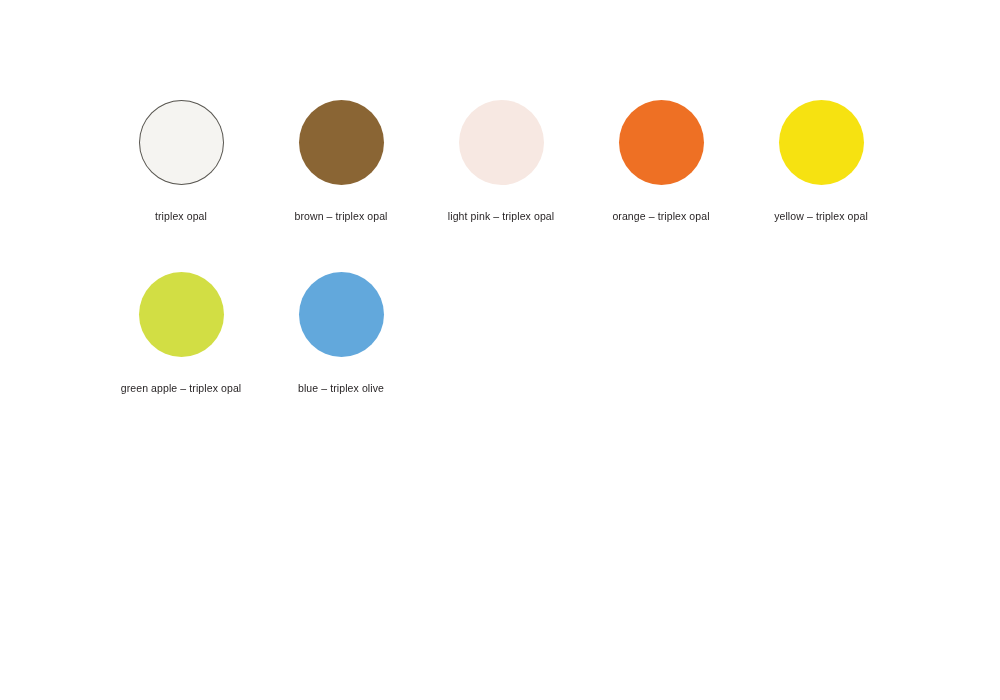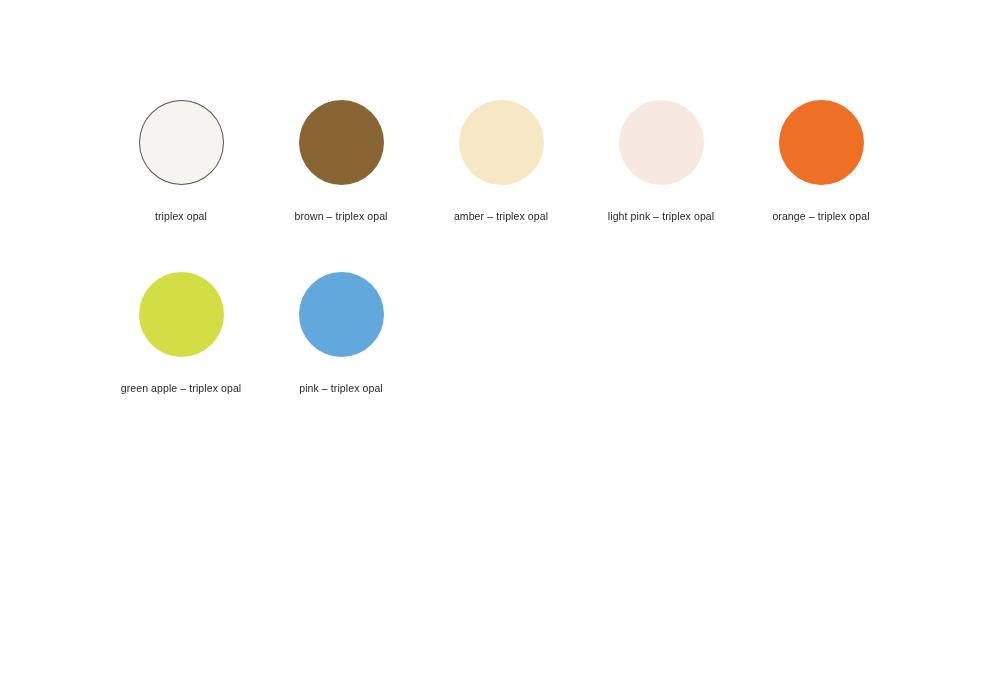--- a/index.html
+++ b/index.html
@@ -71,36 +71,36 @@
   <div class="swatch-grid">
       <div class="swatch-cell">
         <div class="swatch-disc has-outline" title="#f5f4f1" style="background: rgb(245, 244, 241);"></div>
         <div class="swatch-label">triplex opal</div>
       </div>
       <div class="swatch-cell">
         <div class="swatch-disc" title="#8a6534" style="background: rgb(138, 101, 52);"></div>
         <div class="swatch-label">brown – triplex opal</div>
       </div>
       <div class="swatch-cell">
-        <div class="swatch-disc" title="#f6e8c4" style="background: rgb(246, 232, 196);"></div>
-        <div class="swatch-label">amber – triplex opal</div>
-      </div>
-      <div class="swatch-cell">
         <div class="swatch-disc" title="#f7e8e2" style="background: rgb(247, 232, 226);"></div>
         <div class="swatch-label">light pink – triplex opal</div>
       </div>
       <div class="swatch-cell">
         <div class="swatch-disc" title="#ee7024" style="background: rgb(238, 112, 36);"></div>
         <div class="swatch-label">orange – triplex opal</div>
       </div>
       <div class="swatch-cell">
+        <div class="swatch-disc" title="#f6e211" style="background: rgb(246, 226, 17);"></div>
+        <div class="swatch-label">yellow – triplex opal</div>
+      </div>
+      <div class="swatch-cell">
         <div class="swatch-disc" title="#d2de44" style="background: rgb(210, 222, 68);"></div>
         <div class="swatch-label">green apple – triplex opal</div>
       </div>
       <div class="swatch-cell">
         <div class="swatch-disc" title="#62a8dc" style="background: rgb(98, 168, 220);"></div>
-        <div class="swatch-label">pink – triplex opal</div>
+        <div class="swatch-label">blue – triplex olive</div>
       </div>
       <div class="swatch-cell is-empty"></div>
       <div class="swatch-cell is-empty"></div>
       <div class="swatch-cell is-empty"></div>
     </div>
 </div>
 
 </body></html>

